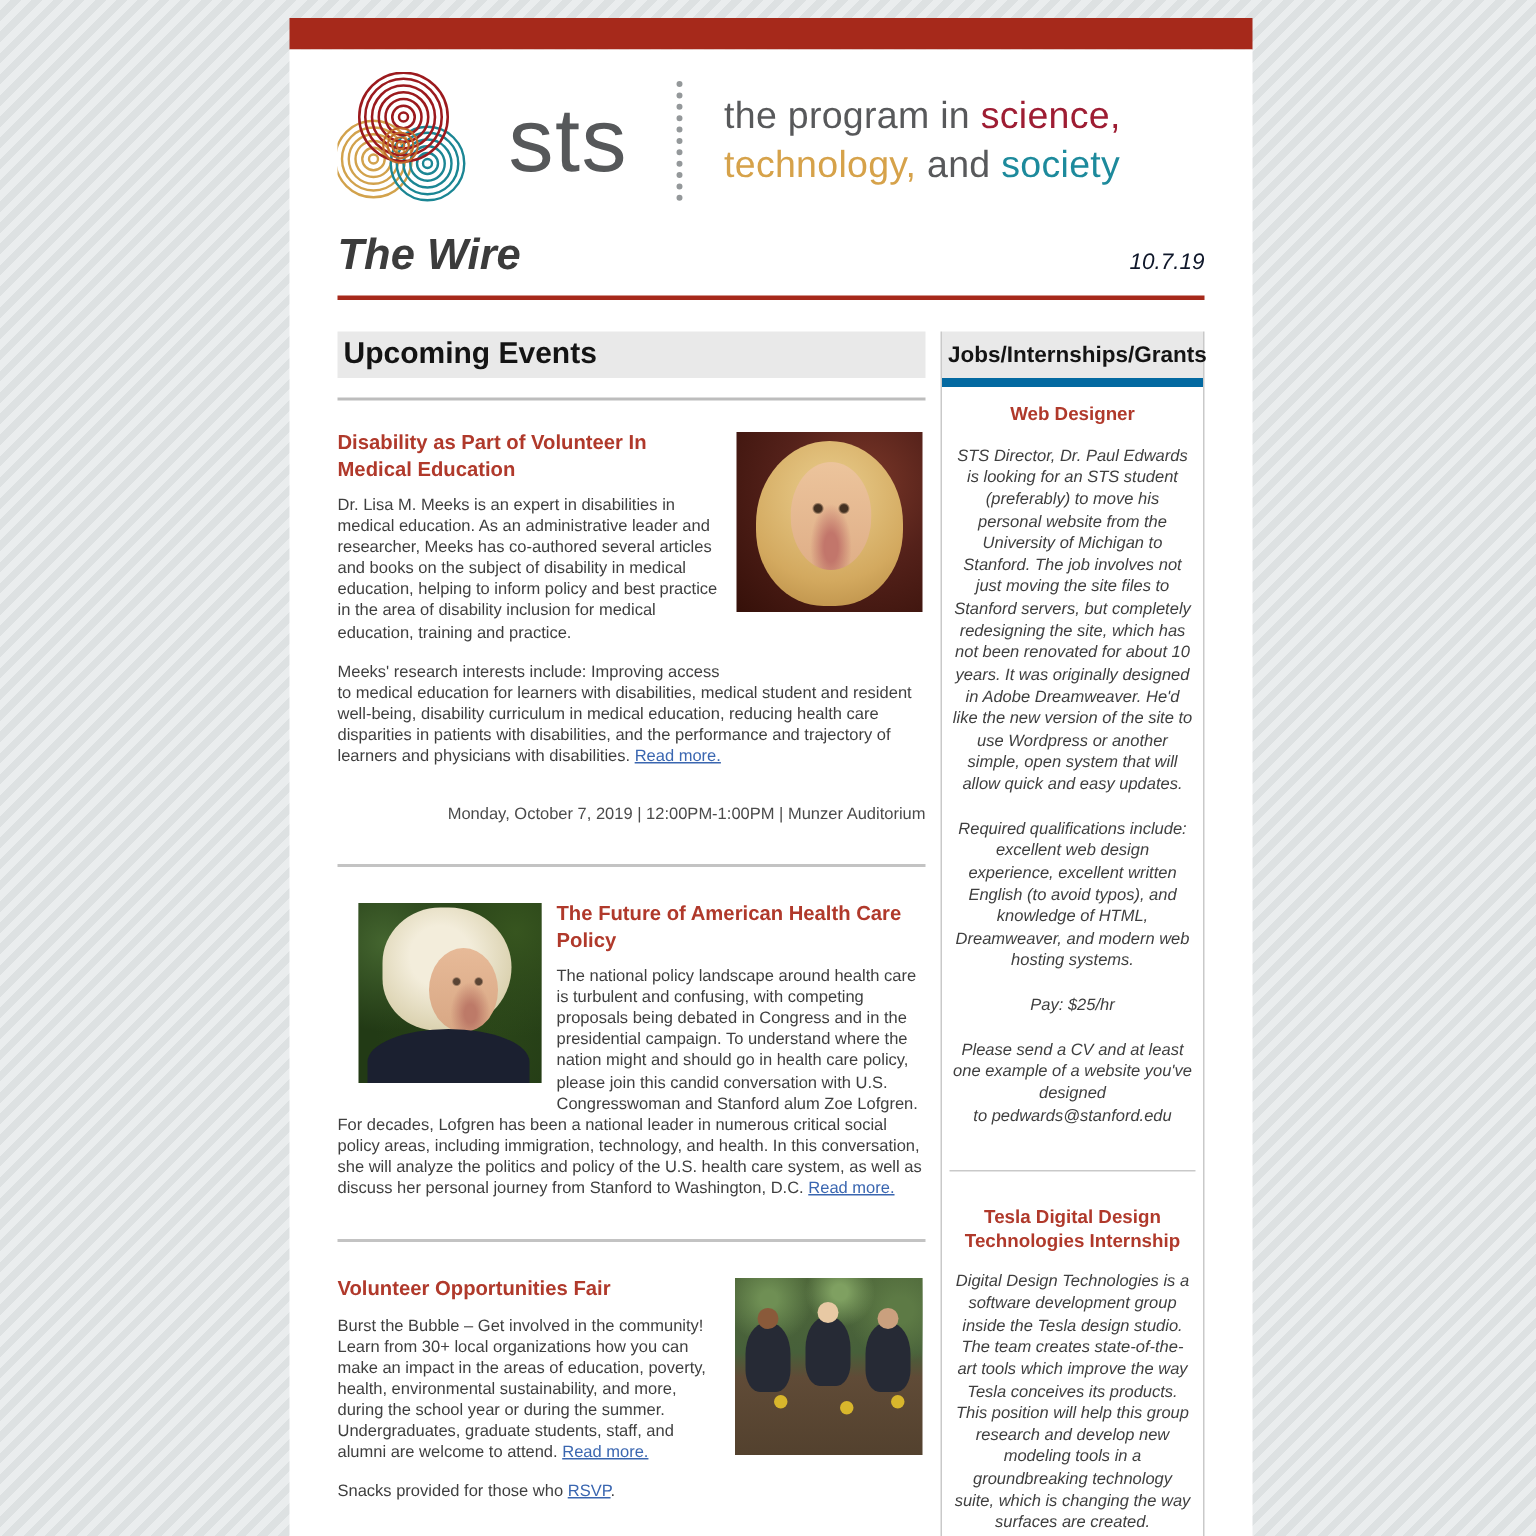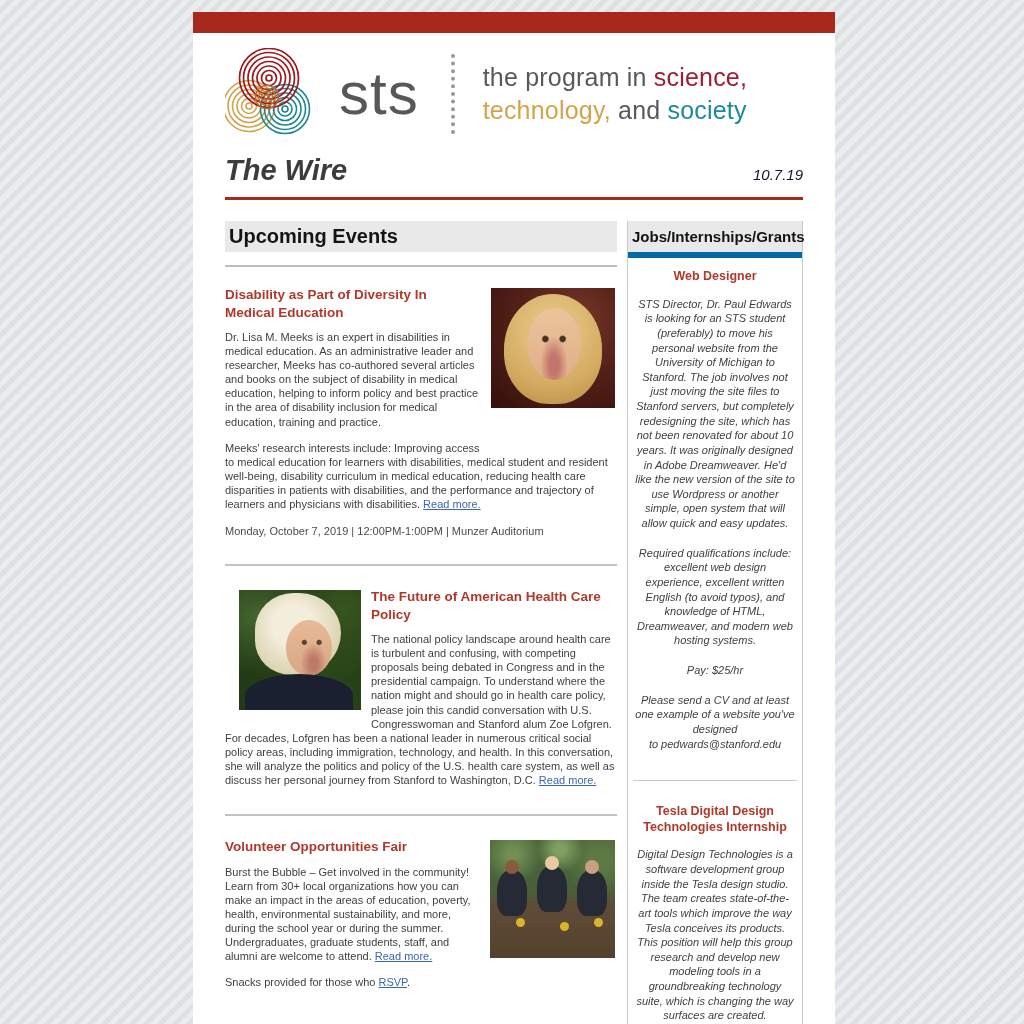--- a/index.html
+++ b/index.html
@@ -37,21 +37,21 @@
   .col-left{width:392px;}
   .col-right{width:176px; margin-left:10px; border-left:1px solid #c9c9c9; border-right:1px solid #c9c9c9;}
 
   .col-head{background:var(--column-header-bg); height:31px; line-height:31px; font-size:20px;
             font-weight:bold; color:#141414; padding-left:4px;}
   .subrule{height:2px; background:#bdbdbd; margin:13px 0 19px 0;}
 
   .event{overflow:visible;}
   .event-title{color:var(--heading-red); font-weight:bold; font-size:13.5px; line-height:1.3; margin:0 0 9px 0;}
   .event p{font-size:11px; line-height:1.28; color:var(--body-text); margin:0 0 12px 0; white-space:pre-line;}
-  .when{clear:both; text-align:left; font-size:11px; color:#4b4b4b; margin-top:14px;}
+  .when{clear:both; text-align:right; font-size:11px; color:#4b4b4b; margin-top:26px;}
   .divider{clear:both; height:2px; background:#c3c3c3; margin:27px 0 22px 0;}
   .lnk{color:var(--link); text-decoration:underline; cursor:pointer;}
 
   .ph{position:relative; overflow:hidden;}
   .ph-r{float:right; margin:2px 2px 8px 12px;}
   .ph-l{float:left; margin:2px 10px 8px 14px;}
 
   
   .ph-meeks{width:124px; height:120px;
     background:radial-gradient(circle at 68% 28%, #7a3728 0%, #54211a 45%, #351009 100%);}
@@ -162,21 +162,21 @@
 
       <div class="col-left">
         <div class="col-head">Upcoming Events</div>
         <div class="subrule"></div>
 
         <article class="event">
           <div class="ph ph-r ph-meeks">
             <div class="meeks-hair"></div>
             <div class="meeks-face"></div>
           </div>
-          <h3 class="event-title">Disability as Part of Diversity In Medical Education</h3>
+          <h3 class="event-title">Disability as Part of Volunteer In Medical Education</h3>
           <p><span>Dr. Lisa M. Meeks is an expert in disabilities in medical education. As an administrative leader and researcher, Meeks has co-authored several articles and books on the subject of disability in medical education, helping to inform policy and best practice in the area of disability inclusion for medical education, training and practice.</span></p>
           <p><span>Meeks' research interests include: Improving access
 to medical education for learners with disabilities, medical student and resident well-being, disability curriculum in medical education, reducing health care disparities in patients with disabilities, and the performance and trajectory of learners and physicians with disabilities.</span> <a class="lnk">Read more.</a></p>
           <div class="when">Monday, October 7, 2019 | 12:00PM-1:00PM | Munzer Auditorium</div>
         </article>
         <div class="divider"></div>
 
         <article class="event">
           <div class="ph ph-l ph-lofgren">
             <div class="lof-hair"></div>

